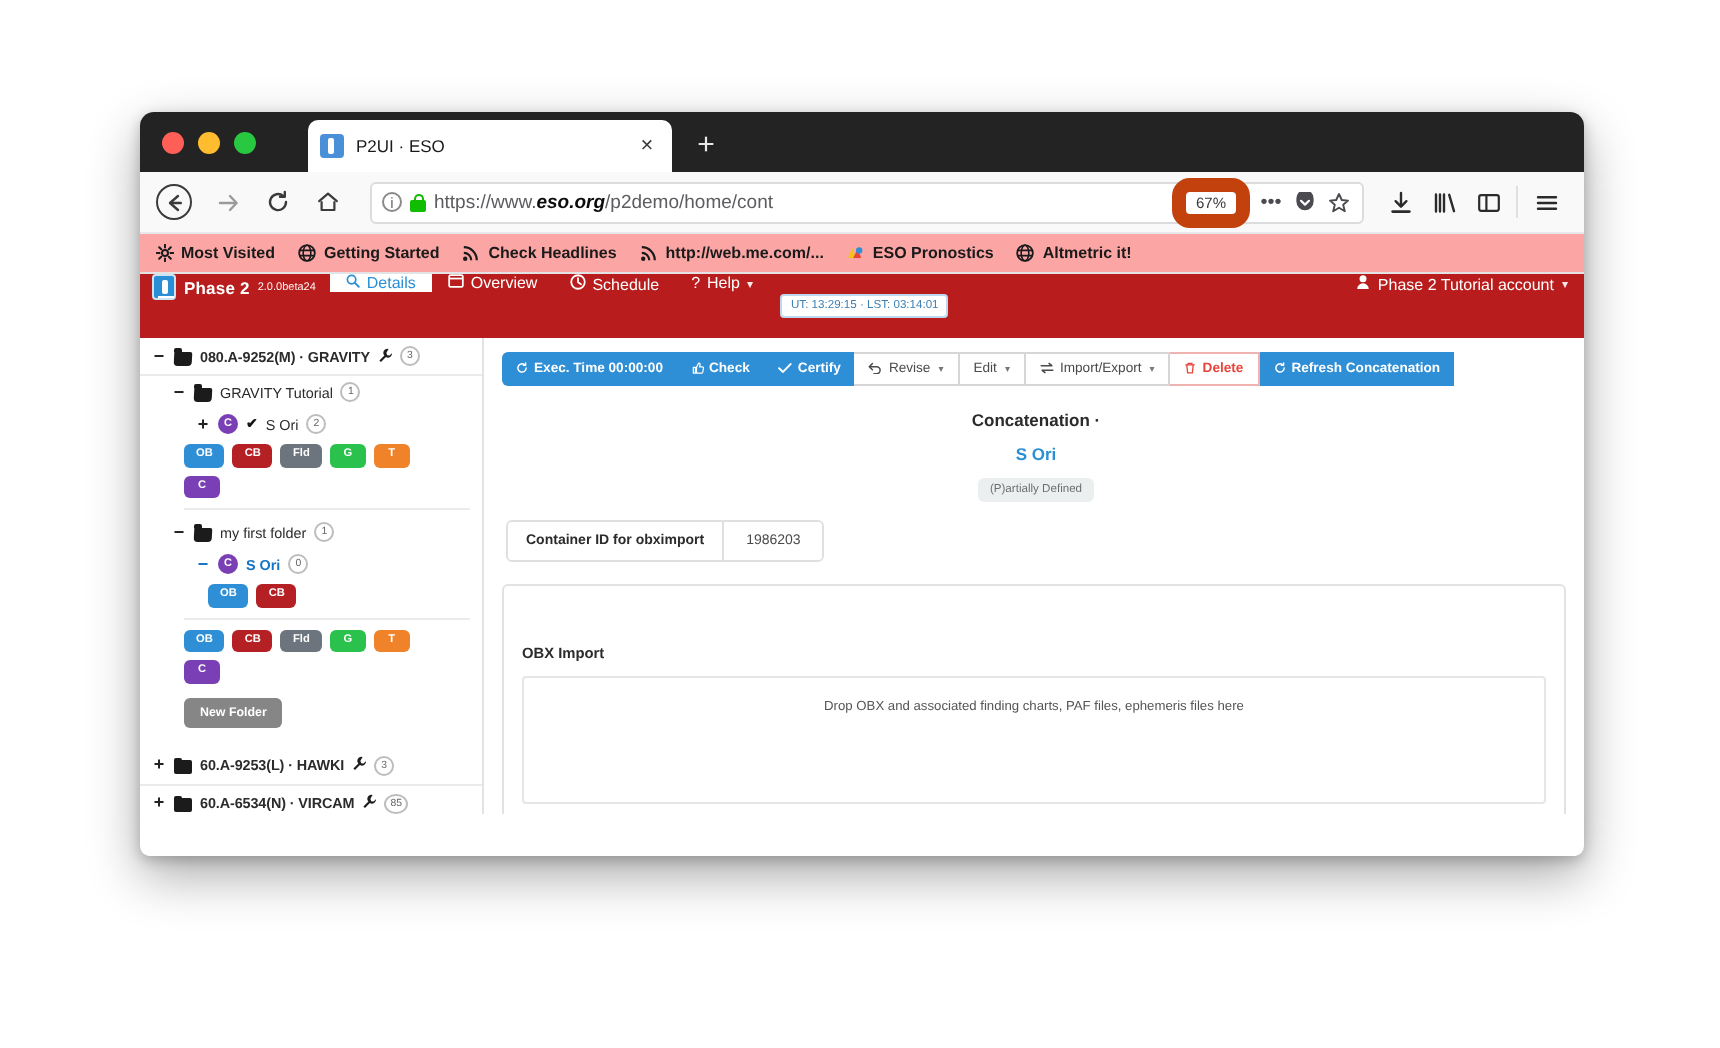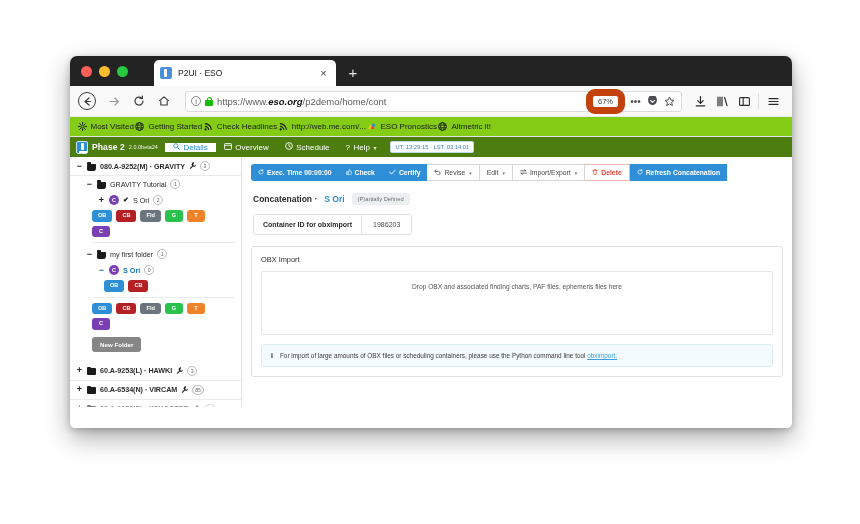--- a/index.html
+++ b/index.html
@@ -100,32 +100,32 @@
     flex: none; font-size: 7.5px; color: #3b3b3b;
     border: 7px solid #c2410c; border-radius: 9px;
     padding: 1px 5px; background: #fff;
   }
   .ubtn { flex: none; width: 13px; display: flex; align-items: center; justify-content: center; color: #4a4a4f; font-size: 10px; }
   .toolicon { width: 22px; height: 22px; display: flex; align-items: center; justify-content: center; color: #2b2b2b; }
   .tb-sep { width: 1px; height: 16px; background: #e0e0e3; margin: 0 3px; }
 
   
   .bookmarks {
-    height: 20px; background: #84cc16; border-bottom: 1px solid #e3e3e6;
-    display: flex; align-items: center; padding: 0 7px; gap: 1px;
-    font-size: 8px; color: #1a1a1a; white-space: nowrap; overflow: hidden;
+    height: 20px; background: #fca5a5; border-bottom: 1px solid #e3e3e6;
+    display: flex; align-items: center; padding: 0 7px; gap: 11px;
+    font-size: 8px; color: #1a1a1a; white-space: nowrap; overflow: hidden; font-weight: bold;
   }
   .bm { display: flex; align-items: center; gap: 3.5px; }
   .bm-ico { width: 10px; height: 10px; flex: none; display: flex; align-items: center; justify-content: center; }
 
   
   .app { height: 270px; background: #fff; display: flex; flex-direction: column; }
   .appnav {
-    height: 20px; background: #4d7c0f;
-    display: flex; align-items: center; font-size: 8px; color: #fff;
+    height: 32px; background: #b91c1c;
+    display: flex; align-items: flex-start; font-size: 8px; color: #fff;
   }
   .brand { display: flex; align-items: center; gap: 4px; padding: 0 7px 0 6px; }
   .brand-logo {
     width: 12px; height: 13px; flex: none; border: 1px solid #cfe4f3;
     border-radius: 2px; position: relative; background: #2a8fd4;
   }
   .brand-logo::before {
     content: ""; position: absolute; left: 4px; top: 1.5px;
     width: 3px; height: 7px; background: #fff; border-radius: 1px;
   }
@@ -218,34 +218,34 @@
   .tbtn {
     display: flex; align-items: center; gap: 3px; padding: 0 7px;
     background: #2f8fd6; color: #fff; font-weight: 700; white-space: nowrap;
   }
   .tbtn.light { background: #fff; color: #4a4a4a; border: 1px solid #d6d6d6; border-left: none; font-weight: 400; }
   .tbtn.light:first-of-type { border-left: 1px solid #d6d6d6; }
   .tbtn.danger { background: #fff; color: #e8443a; border: 1px solid #f0b4b0; border-left: none; }
   .tbtn .ci { font-size: 7px; }
   .tcaret { font-size: 5px; opacity: .75; margin-left: 1px; }
 
-  .concat-line { display: flex; align-items: center; gap: 7px; margin: 12px 0 8px 2px; }
+  .concat-line { display: flex; align-items: center; gap: 7px; margin: 12px 0 8px 2px; flex-direction: column; }
   .concat-title { font-size: 8.5px; font-weight: 700; color: #2b2b2b; }
   .concat-link { font-size: 8.5px; font-weight: 700; color: #2a8fd4; }
   .state-badge {
     font-size: 5.8px; color: #6e6e6e; background: #eceff0;
     padding: 3px 6px; border-radius: 3px;
   }
 
   .idtable { display: inline-flex; border: 1px solid #e0e0e0; border-radius: 3px; overflow: hidden; margin-left: 2px; }
   .idtable .k { font-size: 7px; font-weight: 700; color: #2b2b2b; padding: 6px 9px; background: #fff; }
   .idtable .v { font-size: 7px; color: #4a4a4a; padding: 6px 11px; background: #fff; border-left: 1px solid #e0e0e0; }
 
   .panel { margin-top: 11px; border: 1px solid #e2e2e2; border-radius: 3px; background: #fff; padding: 8px 9px 9px; }
-  .panel-title { font-size: 7.4px; font-weight: 400; color: #2b2b2b; margin-bottom: 7px; }
+  .panel-title { font-size: 7.4px; font-weight: 700; color: #2b2b2b; margin-bottom: 7px; margin-top: 21px; }
   .dropzone {
     border: 1px solid #e6e6e6; border-radius: 2px; height: 64px;
     display: flex; justify-content: center; padding-top: 11px;
     font-size: 6.6px; color: #555;
   }
   .note {
     margin-top: 9px; border: 1px solid #dcecf5; background: #f4fbfe;
     border-radius: 3px; padding: 7px 9px; display: flex; align-items: center; gap: 7px;
     font-size: 6.4px; color: #3b3b3b;
   }
@@ -449,20 +449,30 @@
           <span>Schedule</span>
         </div>
         <div class="navitem">
           <span class="ni">?</span>
           <span>Help</span>
           <span class="caret">▾</span>
         </div>
 
         <div class="utlst">UT: 13:29:15 · LST: 03:14:01</div>
         <div class="nav-spacer"></div>
+        <div class="account">
+          <span>
+            <svg width="7" height="8" viewBox="0 0 8 9">
+                <circle cx="4" cy="2.6" r="2" fill="#fff"></circle>
+                <path d="M.7 8.5 a3.3 3.3 0 0 1 6.6 0 z" fill="#fff"></path>
+              </svg>
+          </span>
+          <span>Phase 2 Tutorial account</span>
+          <span class="caret">▾</span>
+        </div>
       </div>
 
       <div class="appbody">
 
         <div class="sidebar">
 
           <div class="proj-row">
             <span class="tw">−</span>
             <span class="folder-ico open"></span>
             <span class="proj-name">080.A-9252(M) · GRAVITY</span>

